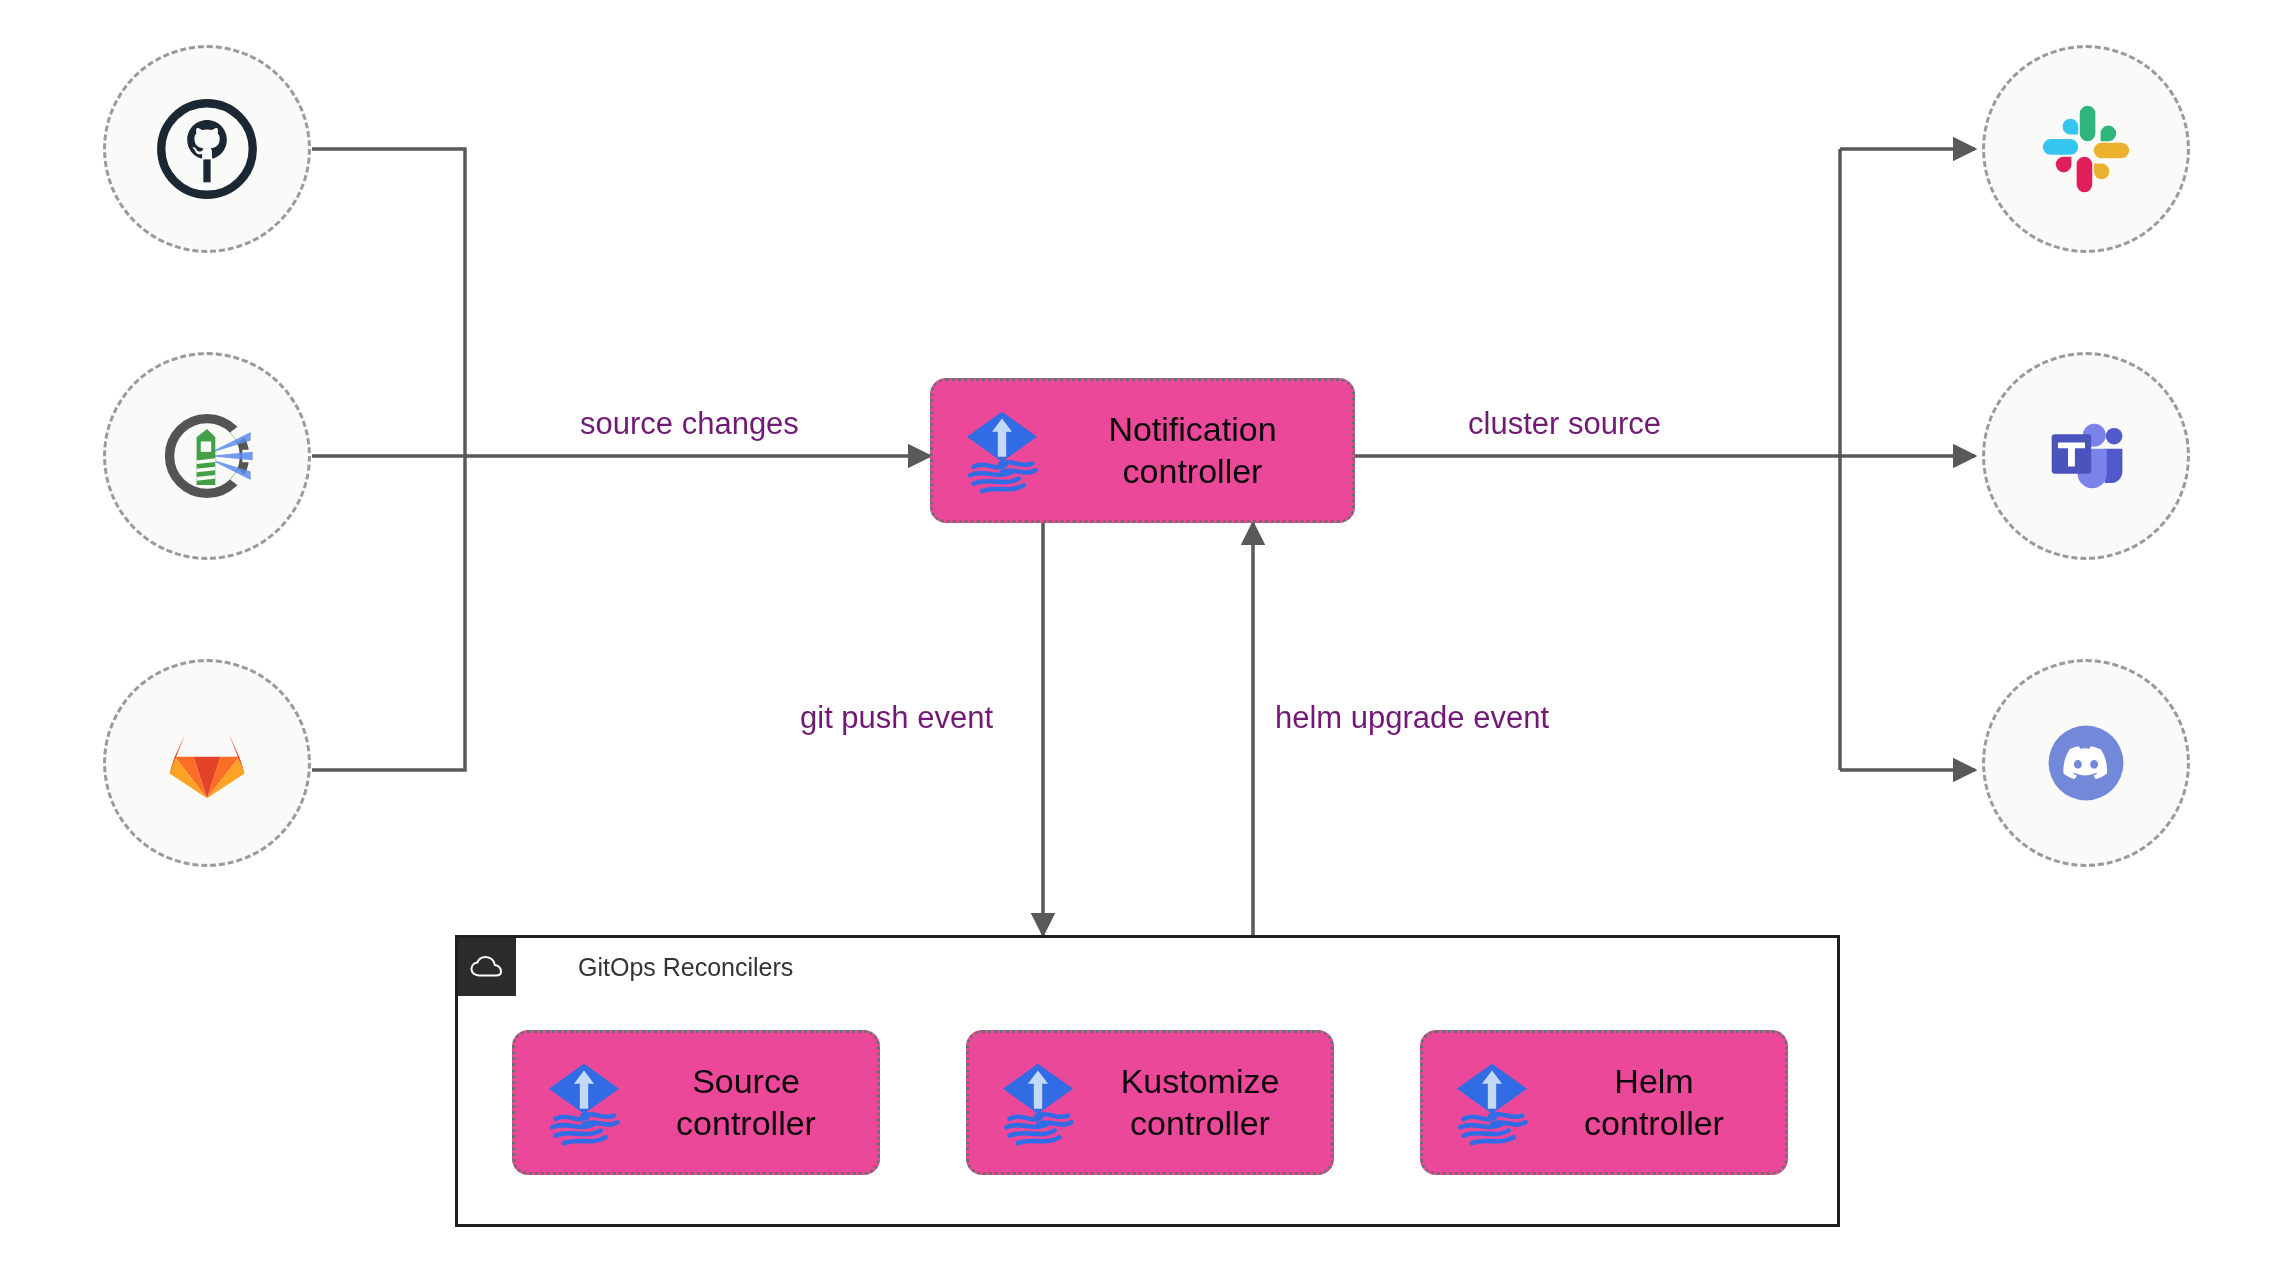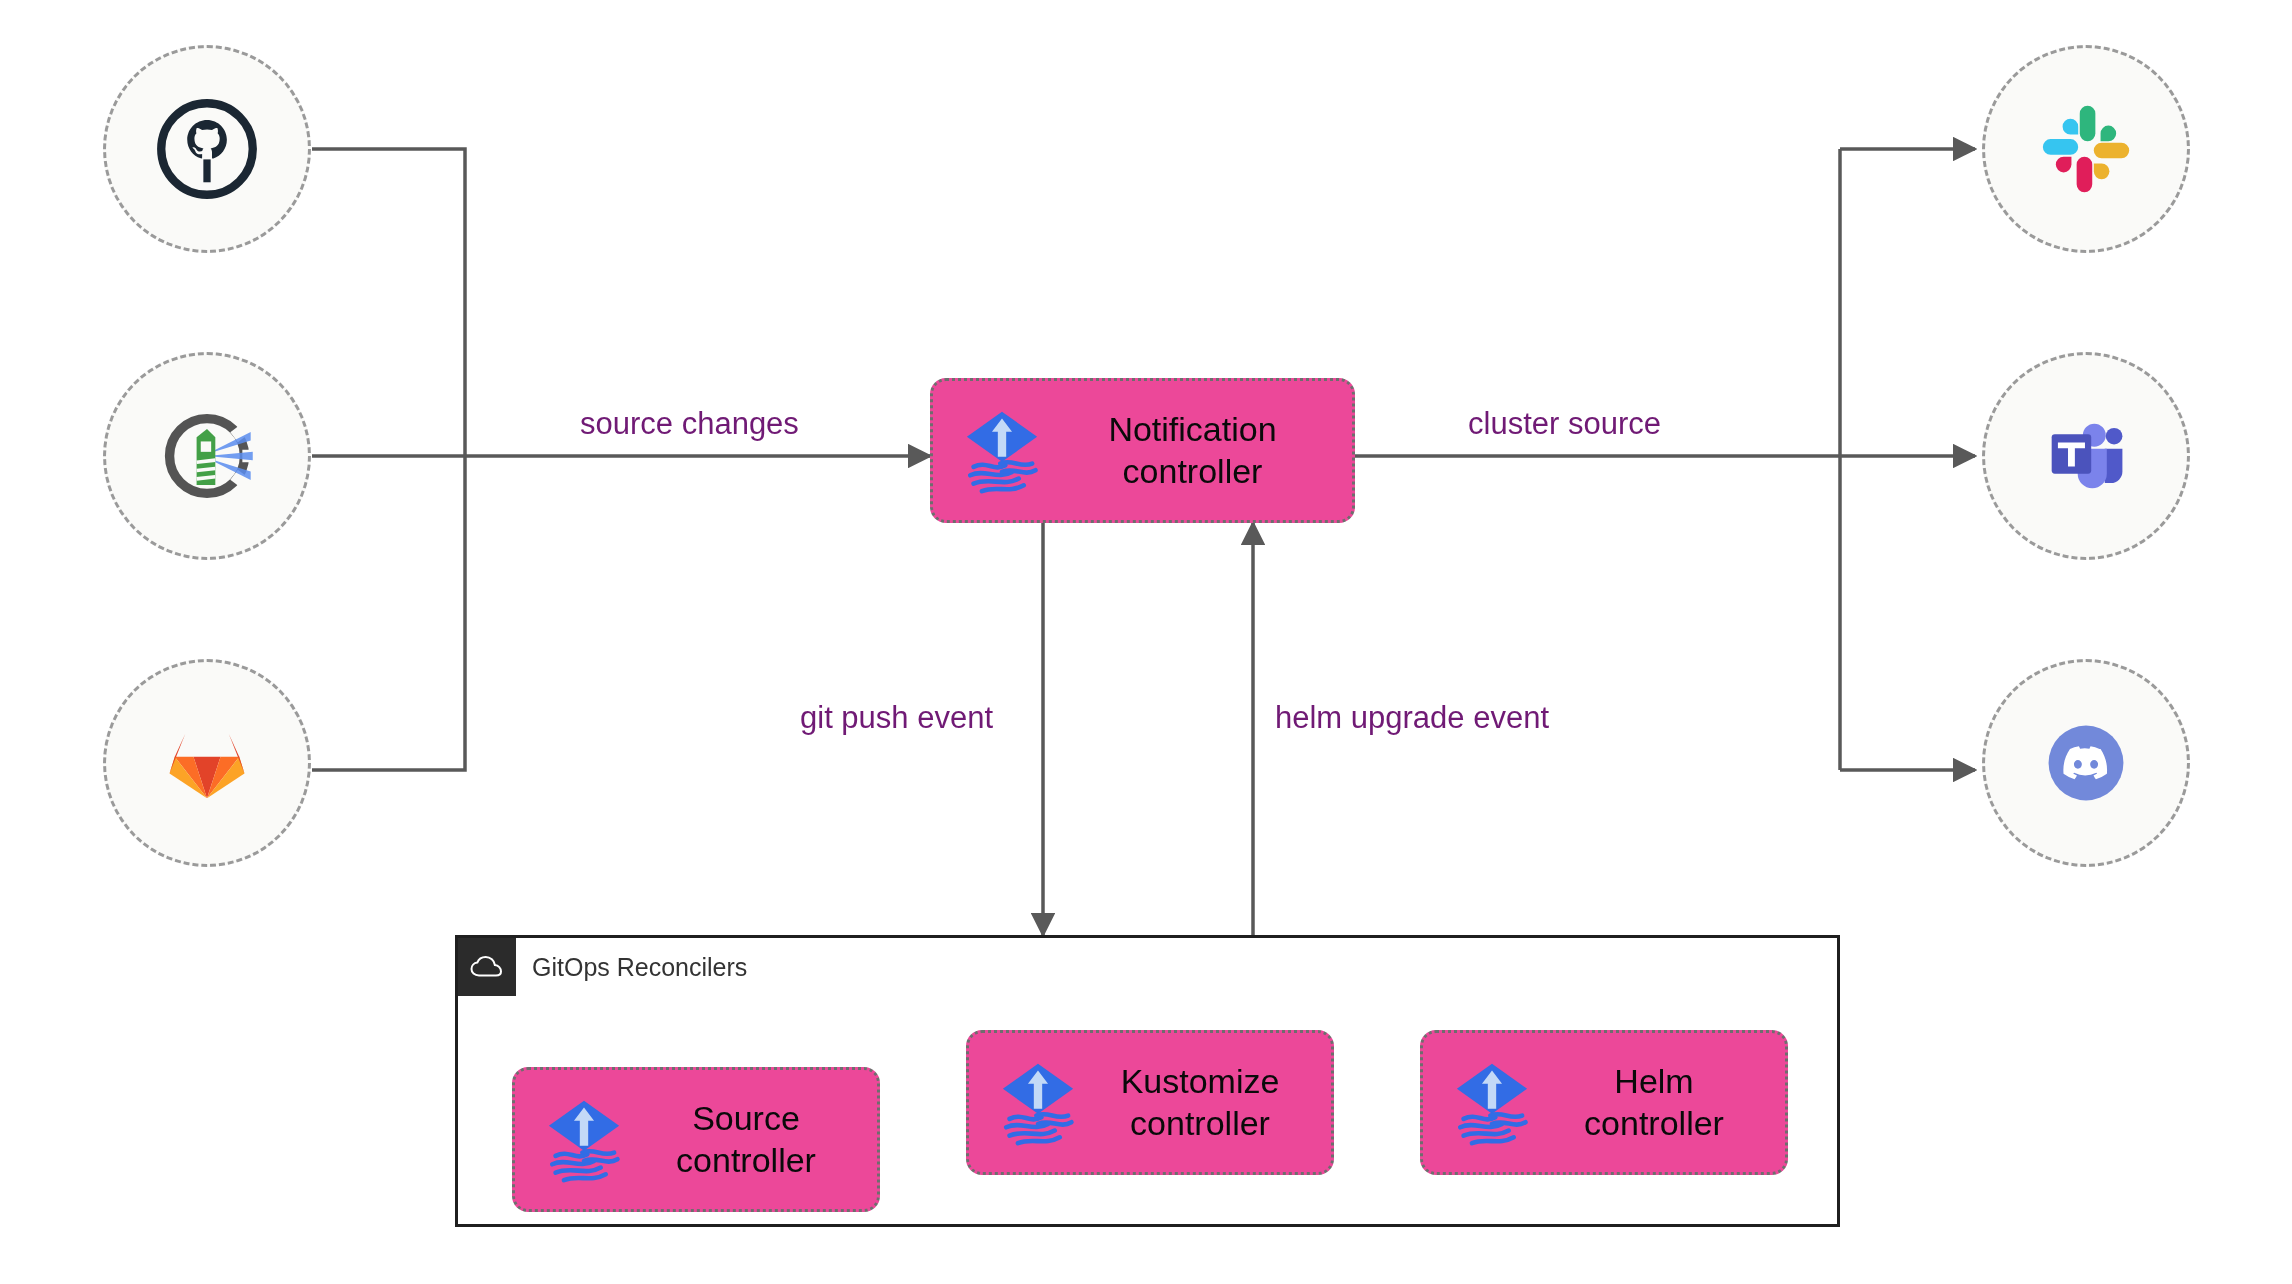--- a/index.html
+++ b/index.html
@@ -84,20 +84,21 @@
     border: 3px solid #1f1f1f;
     background: #ffffff;
     box-sizing: border-box;
   }
   #reconcilers-header {
     position: absolute;
     left: 0;
     top: 0;
     display: flex;
     align-items: center;
+    gap: 46px;
   }
   #reconcilers-badge {
     width: 58px;
     height: 58px;
     background: #2b2b2b;
     display: flex;
     align-items: center;
     justify-content: center;
     flex: 0 0 auto;
   }
@@ -248,21 +249,21 @@
     <div id="reconcilers-header">
       <div id="reconcilers-badge">
         <svg width="34" height="24" viewBox="0 0 34 24">
           <path d="M9 20.5 C4.4 20.5 1.5 17.6 1.5 14 C1.5 10.7 4 8 7.3 7.6 C8.6 4.2 11.9 2 15.7 2 C20.4 2 24.3 5.5 24.9 10 C28.4 10.3 31 13.2 31 16.5 C31 19.2 28.8 20.5 26 20.5 Z" fill="none" stroke="#ffffff" stroke-width="2"></path>
         </svg>
       </div>
       <div id="reconcilers-title">GitOps Reconcilers</div>
     </div>
   </div>
 
-  <div class="ctrl-box" style="left:512px; top:1067px; width:368px; height:145px;justify-content:center;">
+  <div class="ctrl-box" style="left:512px; top:1030px; width:368px; height:145px;justify-content:center;">
     <svg class="ctrl-icon" viewBox="0 0 100 110">
       <path fill="#326ce5" d="M50 8 L92 38 L50 68 L8 38 Z"></path>
       <path fill="#c3d9f7" d="M50 16 L62 32 L55 32 L55 62 L45 62 L45 32 L38 32 Z"></path>
       <g stroke="#326ce5" stroke-width="5.5" fill="none" stroke-linecap="round">
         <path d="M16 74 C 32 66, 40 80, 54 72"></path>
         <path d="M12 84 C 30 76, 44 90, 62 80"></path>
         <path d="M16 94 C 36 86, 52 98, 70 88"></path>
         <path d="M26 103 C 44 96, 58 106, 76 96"></path>
         <path d="M48 70 C 62 64, 72 76, 86 70"></path>
         <path d="M50 80 C 66 74, 76 86, 90 78"></path>

